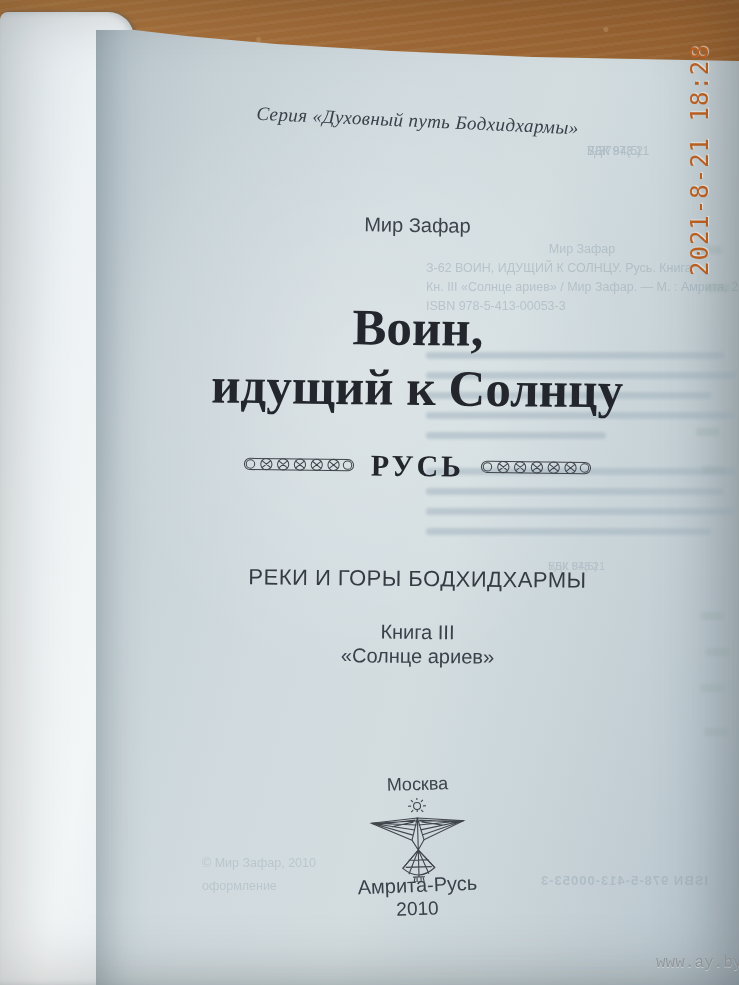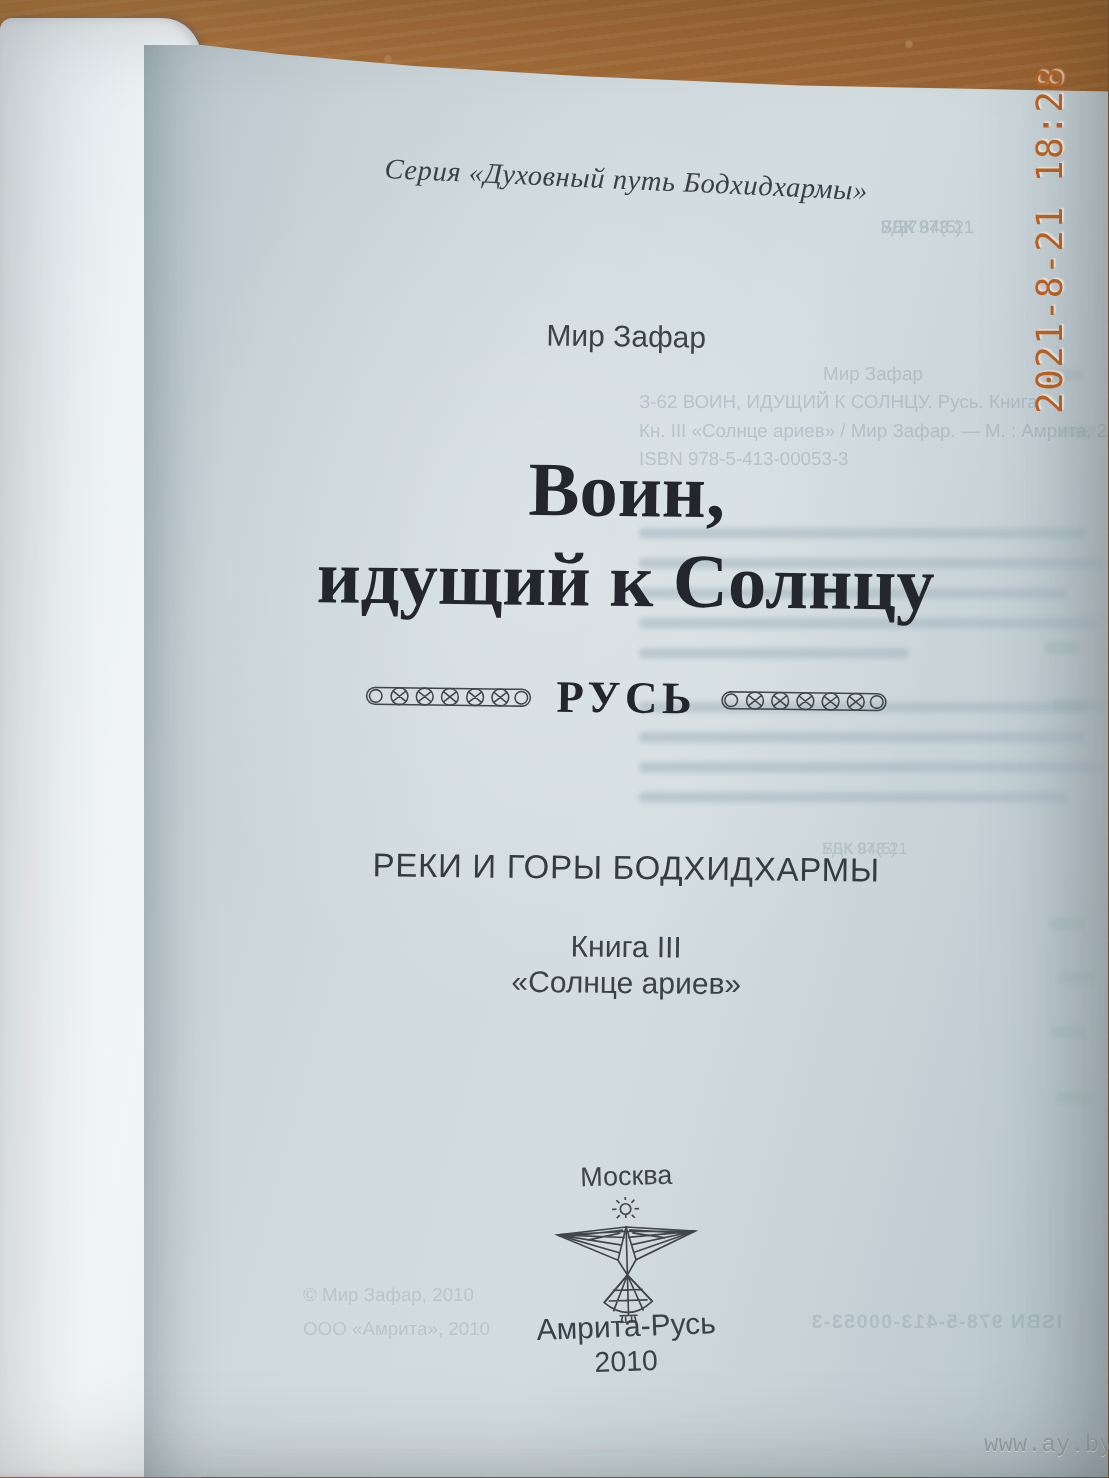--- a/index.html
+++ b/index.html
@@ -127,21 +127,21 @@
     <span class="edge-dot" style="top:284px;left:610px"></span>
     <span class="edge-dot" style="top:428px;left:600px"></span>
     <span class="edge-dot" style="top:466px;left:606px"></span>
     <span class="edge-dot" style="top:612px;left:604px"></span>
     <span class="edge-dot" style="top:648px;left:610px"></span>
     <span class="edge-dot" style="top:684px;left:604px"></span>
     <span class="edge-dot" style="top:728px;left:608px"></span>
 
     <div class="ghost g-copy">
       <div>© Мир Зафар, 2010</div>
-      <div>ООО «Амрита», 2010</div>
+      <div>оформление</div>
     </div>
     <div class="ghost g-isbn">ISBN 978-5-413-00053-3</div>
 
     <div class="series">Серия «Духовный путь Бодхидхармы»</div>
     <div class="author">Мир Зафар</div>
 
     <div class="title">
       <span style="position:static;display:block">Воин,</span>
       <span style="position:static;display:block">идущий к Солнцу</span>
     </div>

